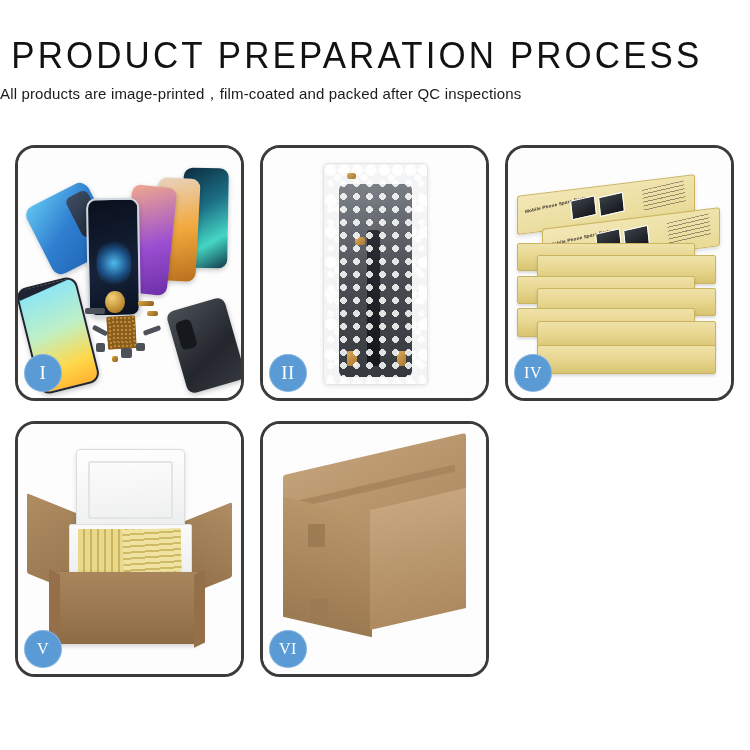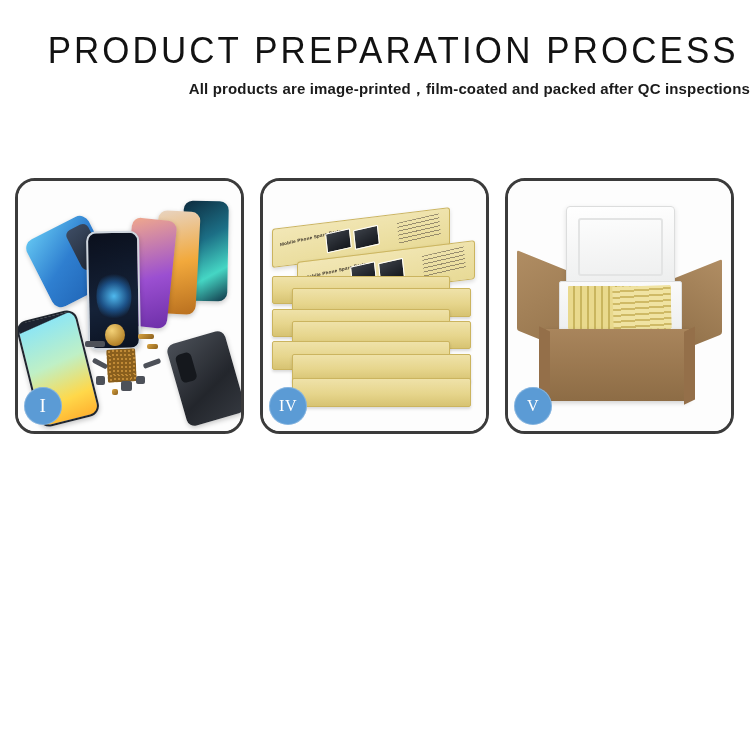--- a/index.html
+++ b/index.html
@@ -4,28 +4,28 @@
 <style>
   html,body{margin:0;padding:0;}
   body{
     width:750px;height:750px;background:#ffffff;
     font-family:"Liberation Sans","DejaVu Sans",sans-serif;
     overflow:hidden;position:relative;
   }
   .page{width:750px;height:750px;position:relative;}
 
   
-  .header{text-align:right;margin-top:33px;}
+  .header{padding-top:38px;text-align:left;}
   .title{
     font-size:36px;font-weight:500;letter-spacing:3.2px;
     color:#121212;line-height:1;white-space:nowrap;
     transform:scaleX(.97);transform-origin:center;
   }
   .subtitle{
-    margin-top:12px;font-size:15px;font-weight:700;letter-spacing:.15px;
+    margin-top:12px;font-size:15px;font-weight:400;letter-spacing:.15px;
     color:#1b1b1b;line-height:1;white-space:nowrap;
   }
 
   
   .grid{
     position:absolute;left:15px;top:145px;width:719px;height:532px;
     display:grid;grid-template-columns:repeat(3,1fr);grid-template-rows:repeat(2,1fr);
     column-gap:16px;row-gap:20px;
   }
   .panel{
@@ -319,20 +319,34 @@
           <div class="chip" style="left:33%;top:72%;width:7%;height:2%;transform:rotate(28deg);"></div>
           <div class="chip" style="left:56%;top:72%;width:8%;height:2%;transform:rotate(-20deg);"></div>
           <div class="gold" style="left:54%;top:61%;width:7%;height:2.2%;"></div>
           <div class="gold" style="left:58%;top:65%;width:5%;height:2%;"></div>
           <div class="gold" style="left:42%;top:83%;width:3%;height:2.6%;"></div>
         </div>
       </div>
       <div class="badge">I</div>
     </div>
 
+    <div class="panel">
+      <div class="panel-inner">
+        <div class="bubblebag">
+          <div class="bb-part"></div>
+          <div class="bb-flex"></div>
+          <div class="bb-tape" style="left:22%;top:4%;width:9%;height:3%;"></div>
+          <div class="bb-tape" style="left:30%;top:33%;width:10%;height:4%;"></div>
+          <div class="bb-tape" style="left:22%;top:85%;width:10%;height:7%;"></div>
+          <div class="bb-tape" style="right:20%;top:85%;width:9%;height:7%;"></div>
+          <div class="bubbles"></div>
+        </div>
+      </div>
+      <div class="badge">II</div>
+    </div>
 
 
     <div class="panel">
       <div class="panel-inner">
         <div class="stack">
 
           <div class="lid-top" style="left:0;top:6%;">
             <div class="lid-label">Mobile Phone Spare Parts</div>
             <div class="lid-win" style="left:30%;"></div>
             <div class="lid-win" style="left:46%;"></div>
@@ -364,15 +378,25 @@
         <div class="c5-flapR"></div>
         <div class="c5-foamLid"></div>
         <div class="c5-foamBox"></div>
         <div class="c5-items"></div>
         <div class="c5-items2"></div>
         <div class="c5-front"></div>
       </div>
       <div class="badge small">V</div>
     </div>
 
+    <div class="panel">
+      <div class="panel-inner">
+        <div class="c6-top"></div>
+        <div class="c6-left"></div>
+        <div class="c6-right"></div>
+        <div class="c6-tab" style="left:20%;top:40%;"></div>
+        <div class="c6-tab" style="left:21%;top:70%;"></div>
+      </div>
+      <div class="badge small">VI</div>
+    </div>
 
   </div>
 </div>
 
 </body></html>

